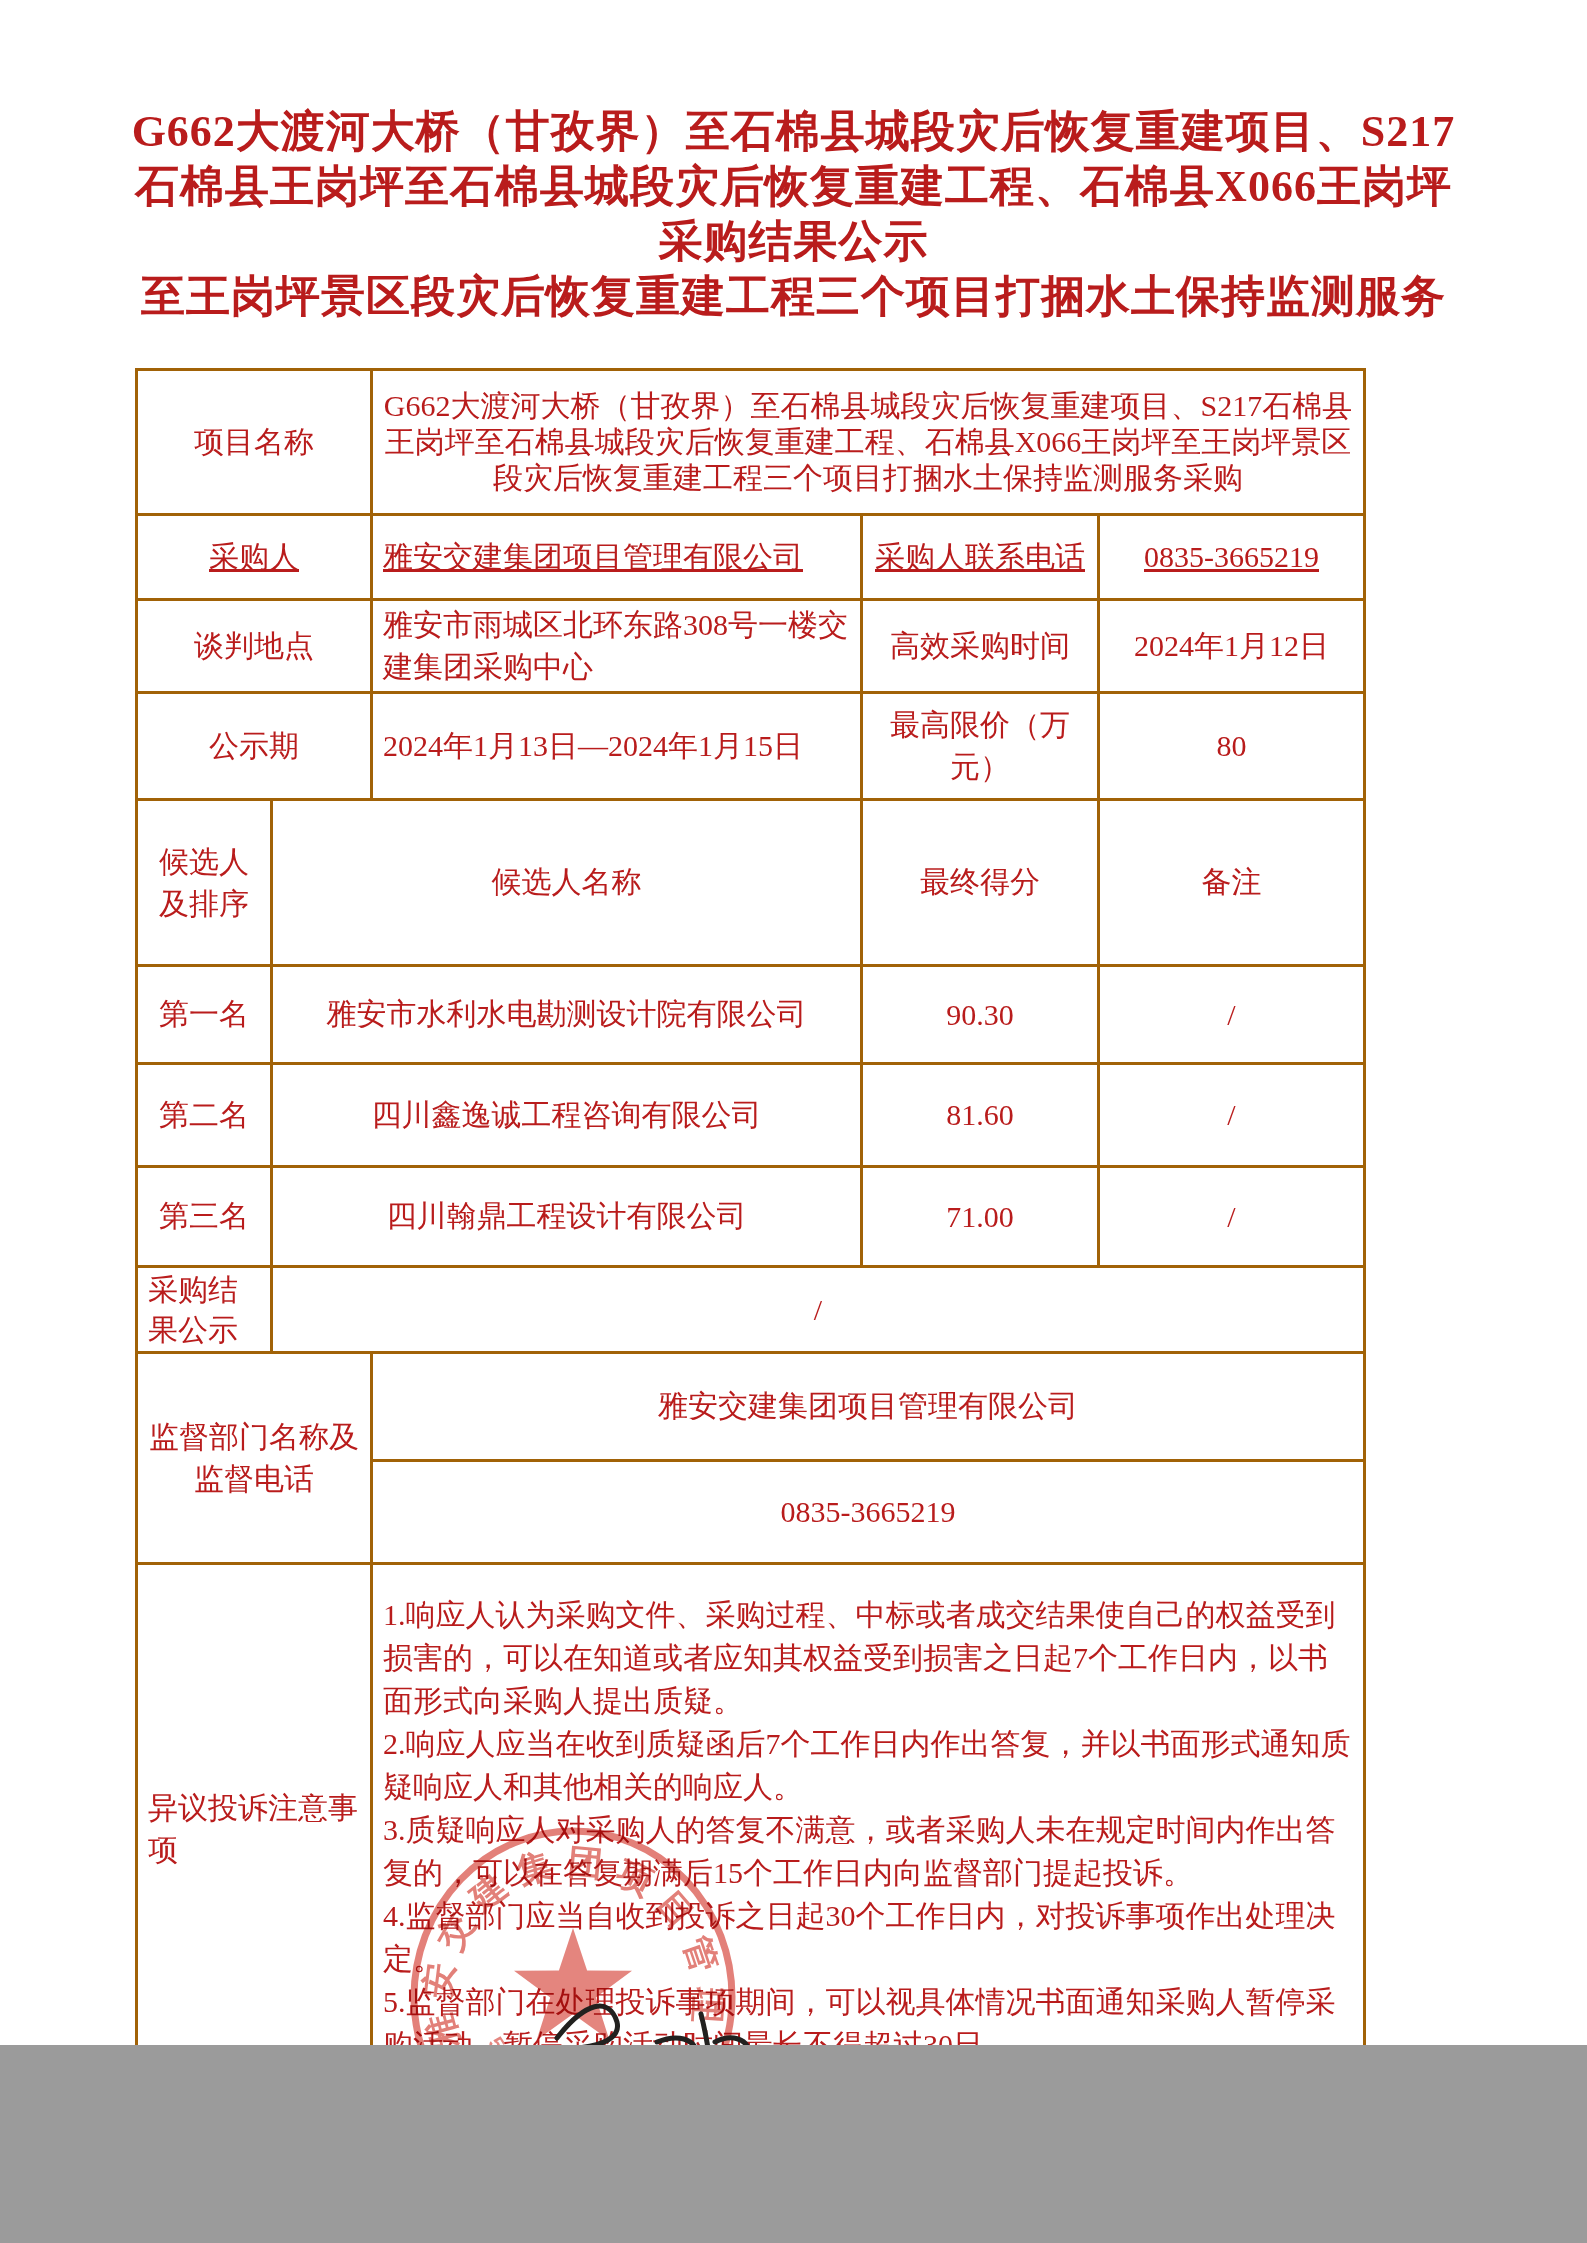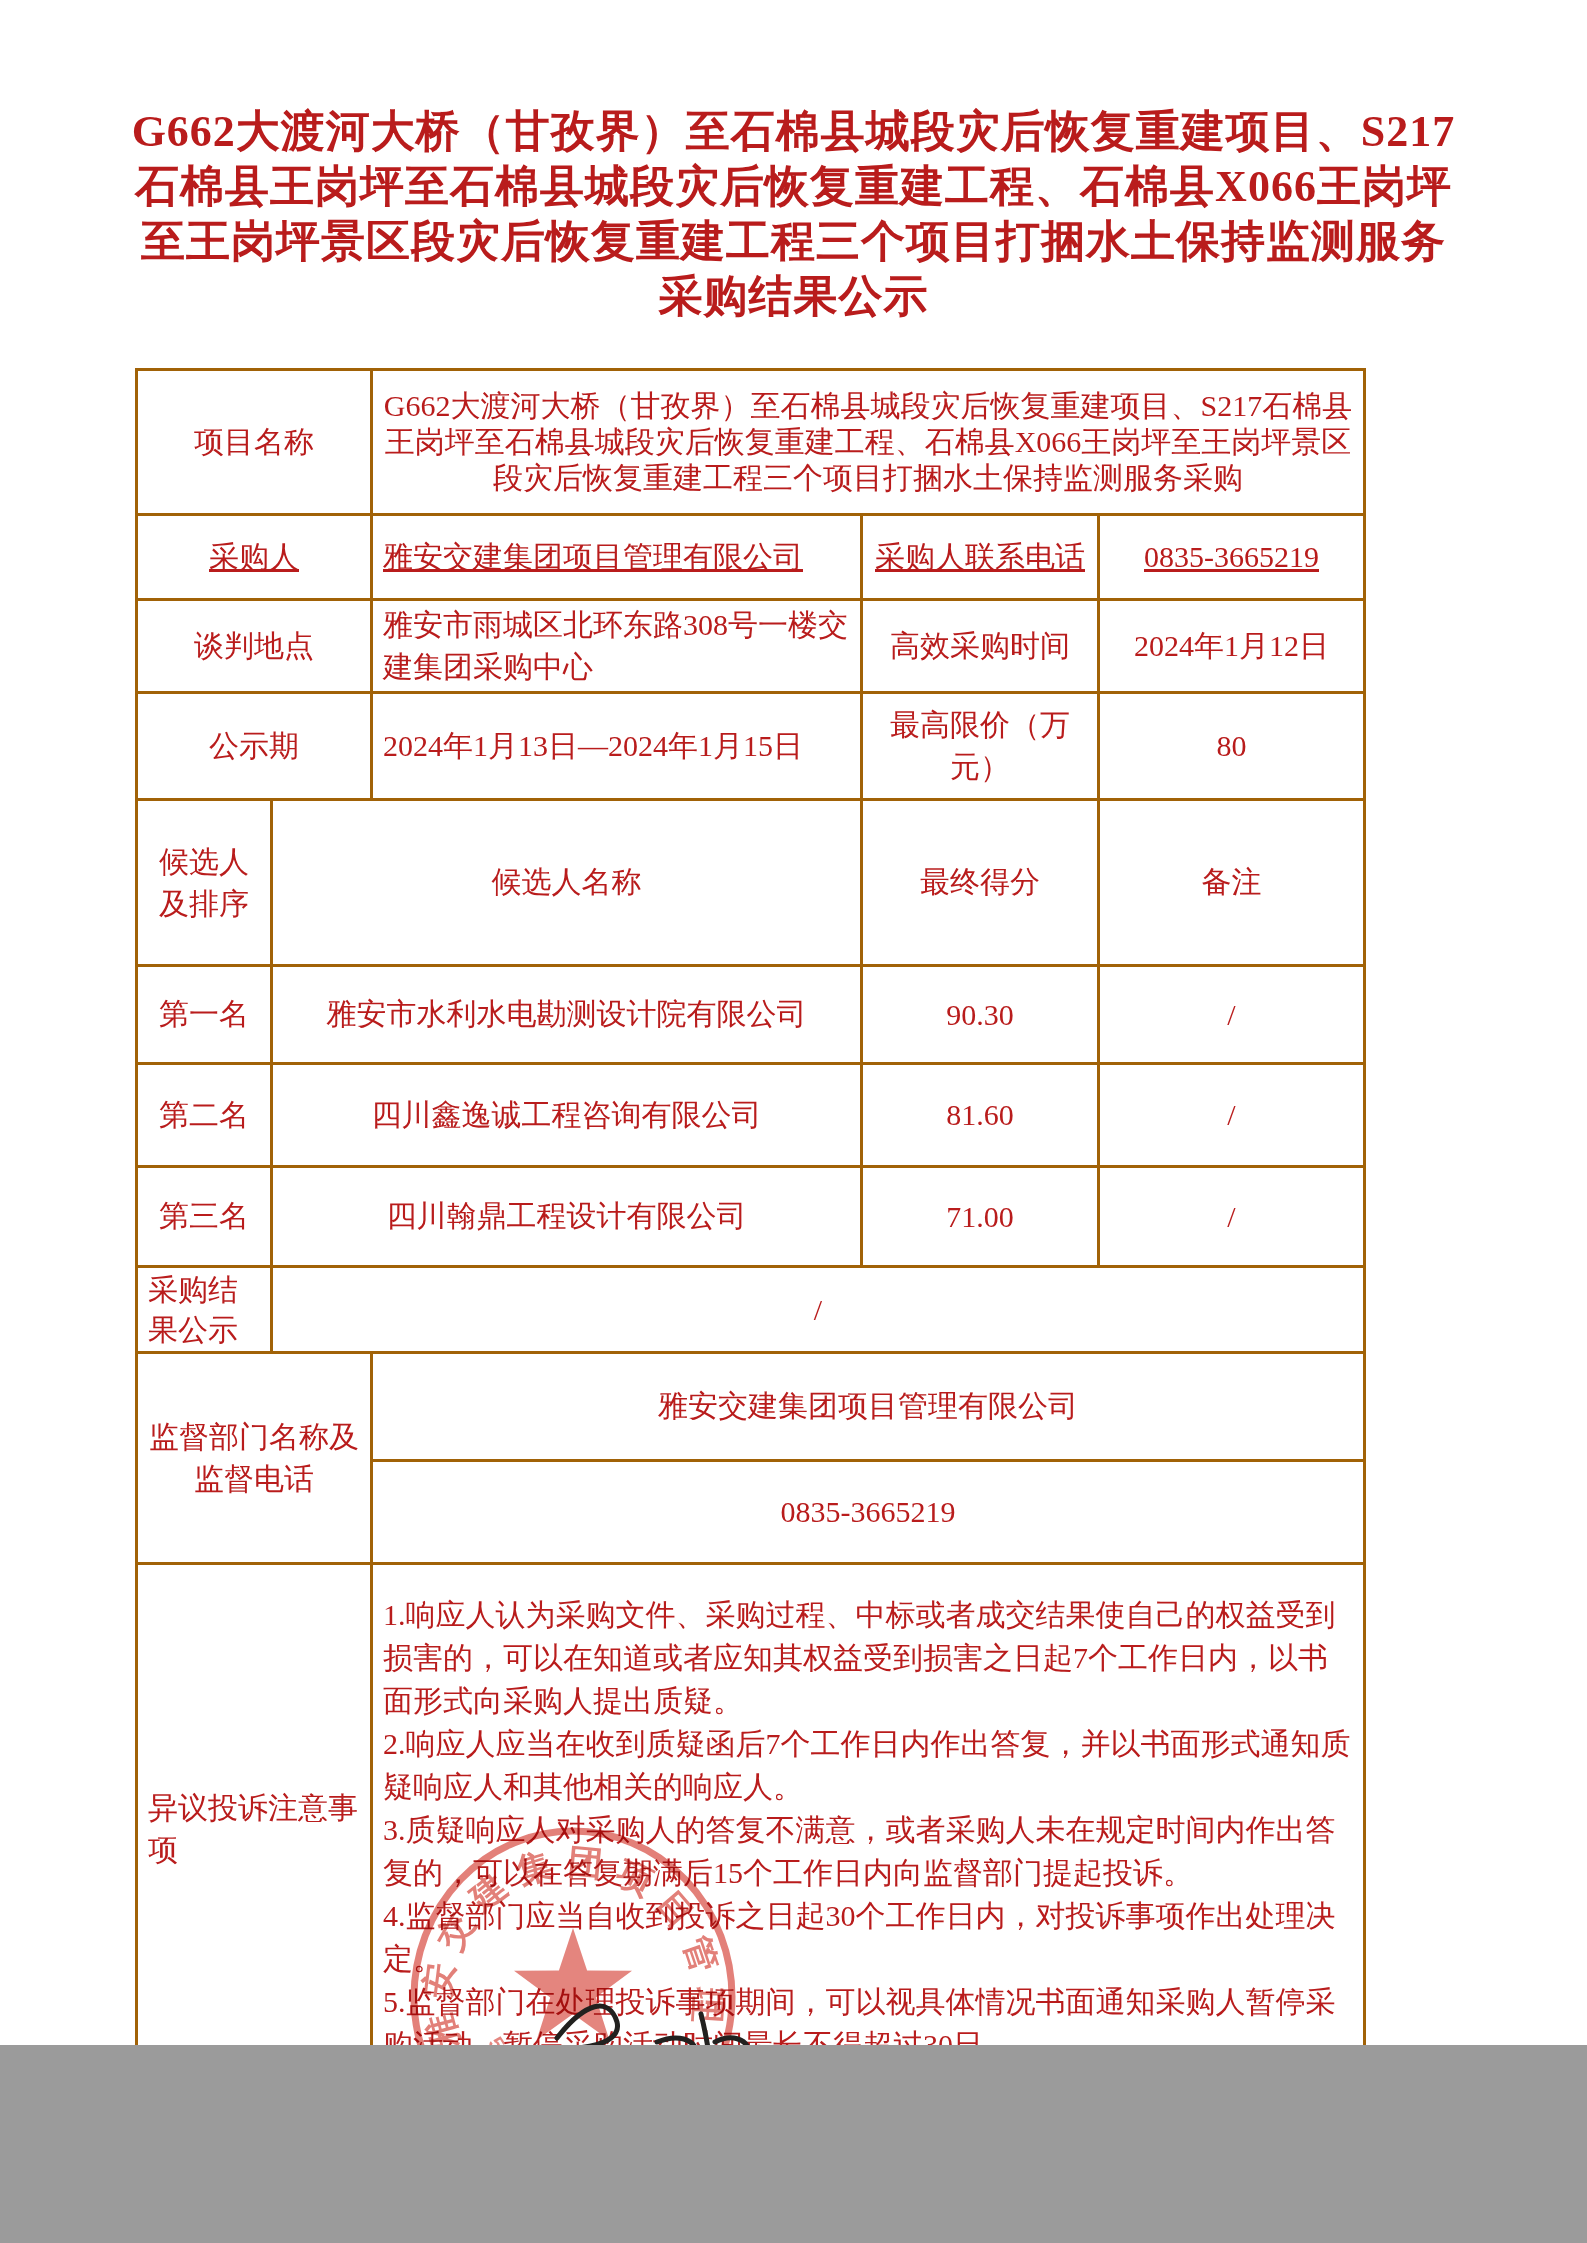--- a/index.html
+++ b/index.html
@@ -97,22 +97,22 @@
   }
 </style>
 </head>
 <body>
 
 <div class="page">
 
   <div class="title">
     <span>G662大渡河大桥（甘孜界）至石棉县城段灾后恢复重建项目、S217</span>
     <span>石棉县王岗坪至石棉县城段灾后恢复重建工程、石棉县X066王岗坪</span>
+    <span>采购结果公示</span>
     <span>至王岗坪景区段灾后恢复重建工程三个项目打捆水土保持监测服务</span>
-    <span>采购结果公示</span>
   </div>
 
   <table class="doc">
     <colgroup>
       <col style="width:135px">
         <col style="width:100px">
         <col style="width:490px">
         <col style="width:237px">
         <col style="width:266px">
     </colgroup>

